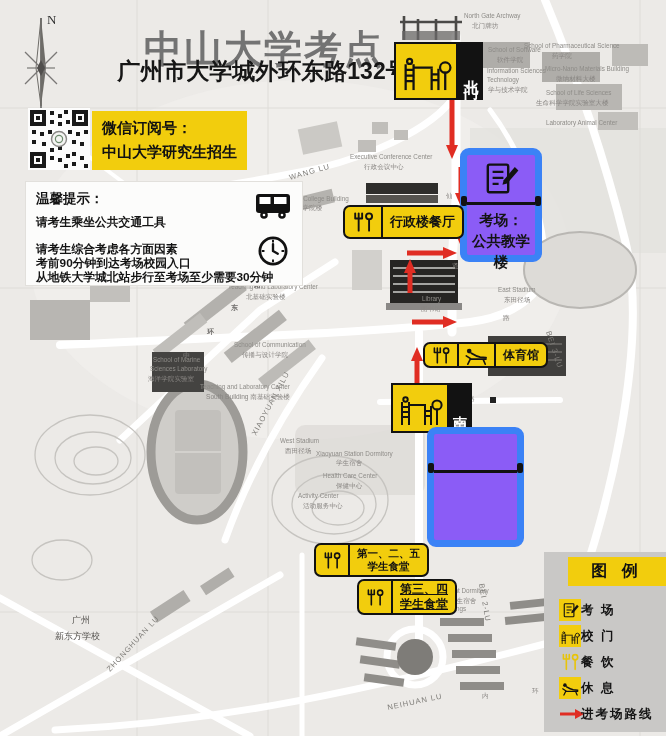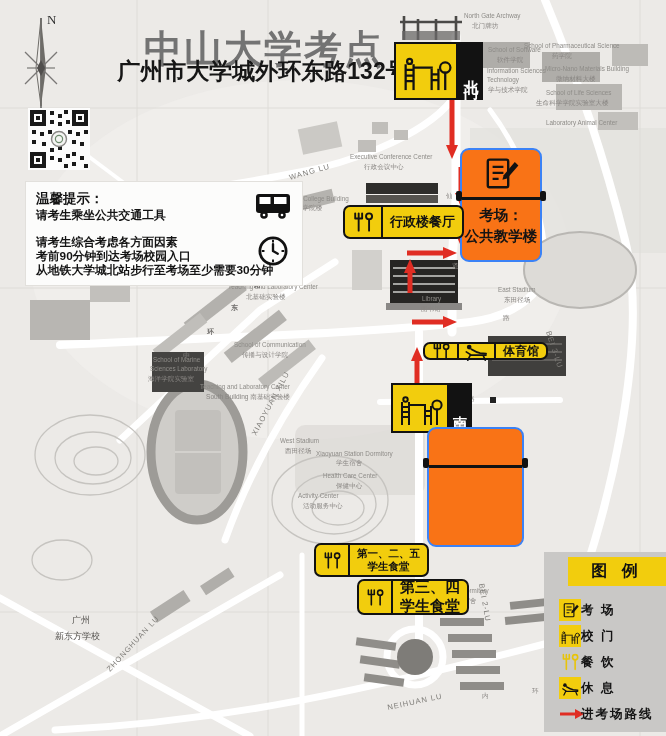--- a/index.html
+++ b/index.html
@@ -12,60 +12,60 @@
   
   .title{left:88px;top:24px;width:352px;text-align:center;font-size:38px;font-weight:900;letter-spacing:2px;color:#737373;}
   .subtitle{left:80px;top:56px;width:366px;text-align:center;font-size:23px;font-weight:700;color:#161616;}
 
   
   .qr{left:28px;top:108px;width:62px;height:62px;}
   .qrlabel{left:92px;top:111px;background:#F2CD0D;padding:5px 10px 6px;font-size:15px;font-weight:700;line-height:1.6;color:#111;}
 
   
   .tips{left:25px;top:181px;width:278px;height:105px;background:#FCFCFB;border:1px solid #E2E0DC;box-sizing:border-box;padding:8px 10px;}
-  .tips-h{font-size:13.5px;font-weight:700;}
+  .tips-h{font-size:13.5px;font-weight:700;margin-bottom:7px;}
   .tips-l{font-size:11.8px;font-weight:700;line-height:14px;}
   .tips-l.first{margin-bottom:13px;}
   .busicon{position:absolute;right:10px;top:8px;color:#111;}
   .clockicon{position:absolute;right:13px;top:53px;color:#111;}
 
   
   .gatewrap{display:flex;align-items:stretch;}
   .gatebox{background:#F2CD0D;border:2px solid #121212;display:flex;align-items:center;justify-content:center;box-sizing:border-box;color:#121212;}
   .blackbox{background:#121212;color:#fff;display:flex;align-items:center;justify-content:center;}
   .vtext{writing-mode:vertical-rl;text-orientation:upright;font-weight:700;letter-spacing:3px;}
   .m-north{left:394px;top:42px;height:58px;}
   .m-north .gatebox{width:64px;}
   .m-north .blackbox{width:25px;font-size:15px;}
   .m-south{left:391px;top:383px;height:50px;}
   .m-south .gatebox{width:58px;}
   .m-south .blackbox{width:23px;font-size:14px;}
 
   
-  .framebox{background:#f97316;border:2px solid #3b82f6;border-radius:9px;box-sizing:border-box;}
+  .framebox{background:#8b5cf6;border:7px solid #3b82f6;border-radius:9px;box-sizing:border-box;}
   .m-exam{left:460px;top:148px;width:82px;height:114px;}
   .m-exam .top{height:47px;border-bottom:3px solid #121212;display:flex;align-items:center;justify-content:center;color:#121212;}
   .m-exam .txt{text-align:center;font-size:14.5px;font-weight:700;line-height:1.45;padding-top:5px;}
   .m-gogo{left:427px;top:427px;width:97px;height:120px;}
   .m-gogo .top{height:36px;border-bottom:3px solid #121212;}
   .m-gogo .txt{text-align:center;font-size:25px;font-weight:700;line-height:1.35;padding-top:6px;letter-spacing:1px;}
   .notch{position:absolute;width:6px;height:10px;background:#121212;border-radius:2px;}
 
   
   .pill{display:flex;align-items:stretch;border:2.5px solid #121212;border-radius:7px;background:#F2CD0D;box-sizing:border-box;}
   .pill .ic{display:flex;align-items:center;justify-content:center;border-right:2.5px solid #121212;padding:2px 5px;color:#121212;}
   .pill .tx{display:flex;flex-direction:column;align-items:center;justify-content:center;padding:2px 7px;font-weight:700;color:#121212;}
   .m-admin{left:343px;top:205px;height:34px;}
   .m-admin .tx{font-size:13px;}
-  .m-gym{left:423px;top:342px;height:18px;}
+  .m-gym{left:423px;top:342px;height:26px;}
   .m-gym .tx{font-size:12px;}
   .m-c125{left:314px;top:543px;height:34px;}
   .m-c125 .tx{font-size:10.5px;line-height:1.25;}
   .m-c34{left:357px;top:579px;height:36px;}
-  .m-c34 .tx{font-size:15px;line-height:1.25;}
+  .m-c34 .tx{font-size:12px;line-height:1.25;text-decoration:underline;}
 
   
   .legend{left:544px;top:552px;width:122px;height:180px;background:#C9C8C6;box-sizing:border-box;padding-top:5px;}
   .legend-h{background:#F2CD0D;height:29px;display:flex;align-items:center;justify-content:center;font-size:16px;font-weight:700;letter-spacing:5px;color:#111;margin-left:24px;}
   .legend-items{padding:11px 0 0 15px;}
   .lrow{display:flex;align-items:center;height:26px;}
   .lic{width:22px;height:22px;background:#F2CD0D;display:flex;align-items:center;justify-content:center;color:#121212;flex:0 0 auto;}
   .lic.nobg{background:transparent;color:#E8C40A;}
   .llab{font-size:12.5px;font-weight:700;letter-spacing:2px;color:#141414;white-space:nowrap;}
 
@@ -403,20 +403,24 @@
     </g>
     <g fill="#1A1A1A">
       <rect x="8" y="8" width="4" height="4"></rect>
         <rect x="50" y="8" width="4" height="4"></rect>
         <rect x="8" y="50" width="4" height="4"></rect>
     </g>
     <circle cx="31" cy="31" r="7.5" fill="#F4F4F2" stroke="#8A8886" stroke-width="1.4"></circle>
     <circle cx="31" cy="31" r="3.6" fill="none" stroke="#6E8C6E" stroke-width="1.2"></circle>
   </svg>
 
+  <div class="ov qrlabel">
+    <div>微信订阅号：</div>
+    <div>中山大学研究生招生</div>
+  </div>
 
   <div class="ov tips">
     <div class="tips-h">温馨提示：</div>
     <div class="tips-l first">请考生乘坐公共交通工具</div>
     <div class="tips-l">请考生综合考虑各方面因素</div>
     <div class="tips-l">考前90分钟到达考场校园入口</div>
     <div class="tips-l">从地铁大学城北站步行至考场至少需要30分钟</div>
     <span class="busicon">
         <svg width="38" height="30">
           <use href="#sym-bus"></use>

